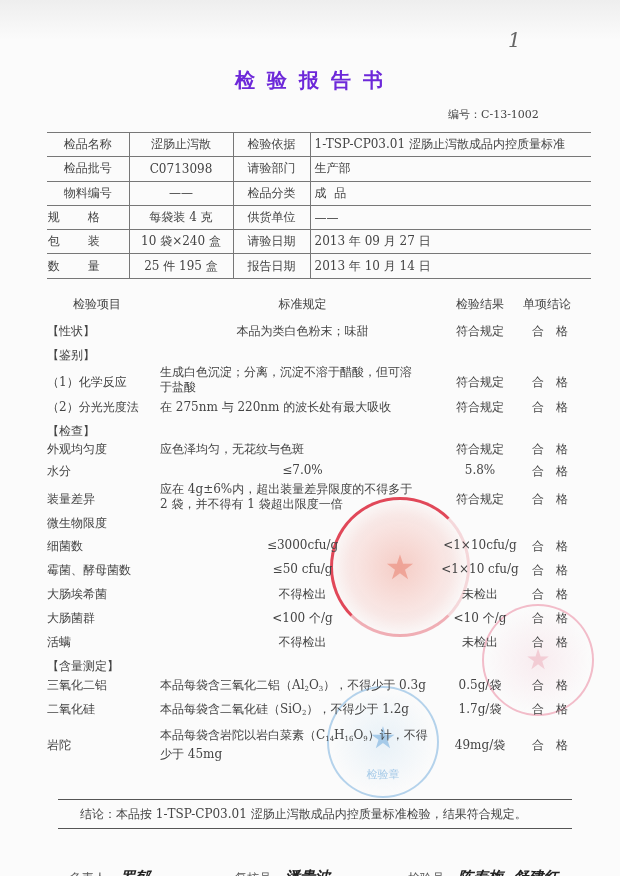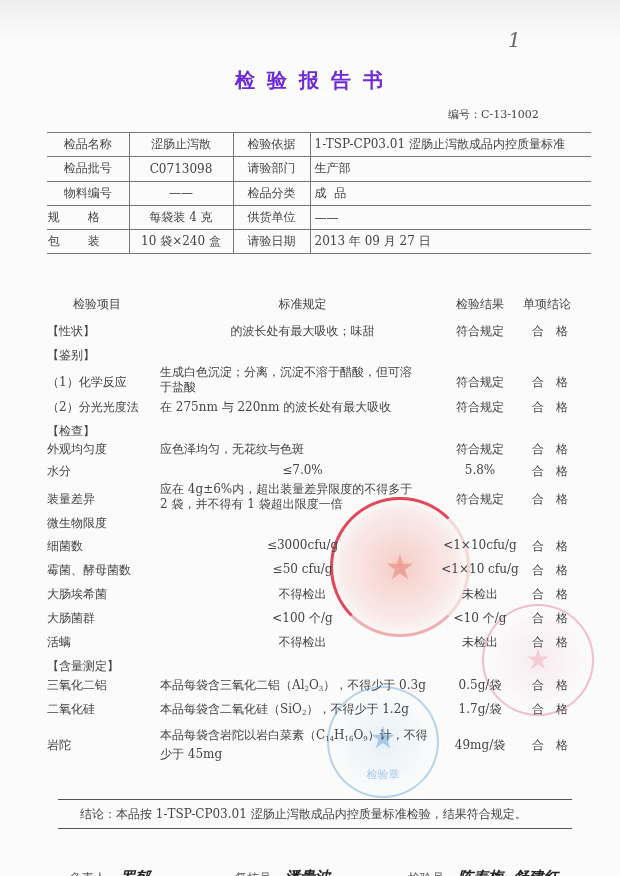--- a/index.html
+++ b/index.html
@@ -139,20 +139,26 @@
     <td class="c2">每袋装 4 克</td>
     <td class="c3">供货单位</td>
     <td class="c4 v-dash">——</td>
   </tr>
   <tr>
     <td class="c1 spaced">包装</td>
     <td class="c2">10 袋×240 盒</td>
     <td class="c3">请验日期</td>
     <td class="c4 v-date">2013 年 09 月 27 日</td>
   </tr>
+  <tr>
+    <td class="c1 spaced">数量</td>
+    <td class="c2">25 件 195 盒</td>
+    <td class="c3">报告日期</td>
+    <td class="c4 v-date">2013 年 10 月 14 日</td>
+  </tr>
 </tbody>
   </table>
 
 <div class="stamp stamp-red">
   <span class="stamp-star">★</span>
 </div>
 <div class="stamp stamp-pink">
   <span class="stamp-star">★</span>
 </div>
 <div class="stamp stamp-blue">
@@ -163,21 +169,21 @@
 <div class="results">
   <div class="r-row hdr" style="top:0;position:absolute">
     <span class="col-item">检验项目</span>
     <span class="col-std center">标准规定</span>
     <span class="col-res">检验结果</span>
     <span class="col-con">单项结论</span>
   </div>
 
   <div class="r-row" style="top:27px;position:absolute">
     <span class="col-item">【性状】</span>
-    <span class="col-std center">的波长处有最大吸收；味甜</span>
+    <span class="col-std center">本品为类白色粉末；味甜</span>
     <span class="col-res">符合规定</span>
     <span class="col-con">合格</span>
   </div>
 
   <div class="r-row" style="top:51px;position:absolute">
     <span class="col-item">【鉴别】</span>
   </div>
 
   <div class="r-row" style="top:69px;position:absolute">
     <span class="col-item" style="top:9px">（1）化学反应</span>

